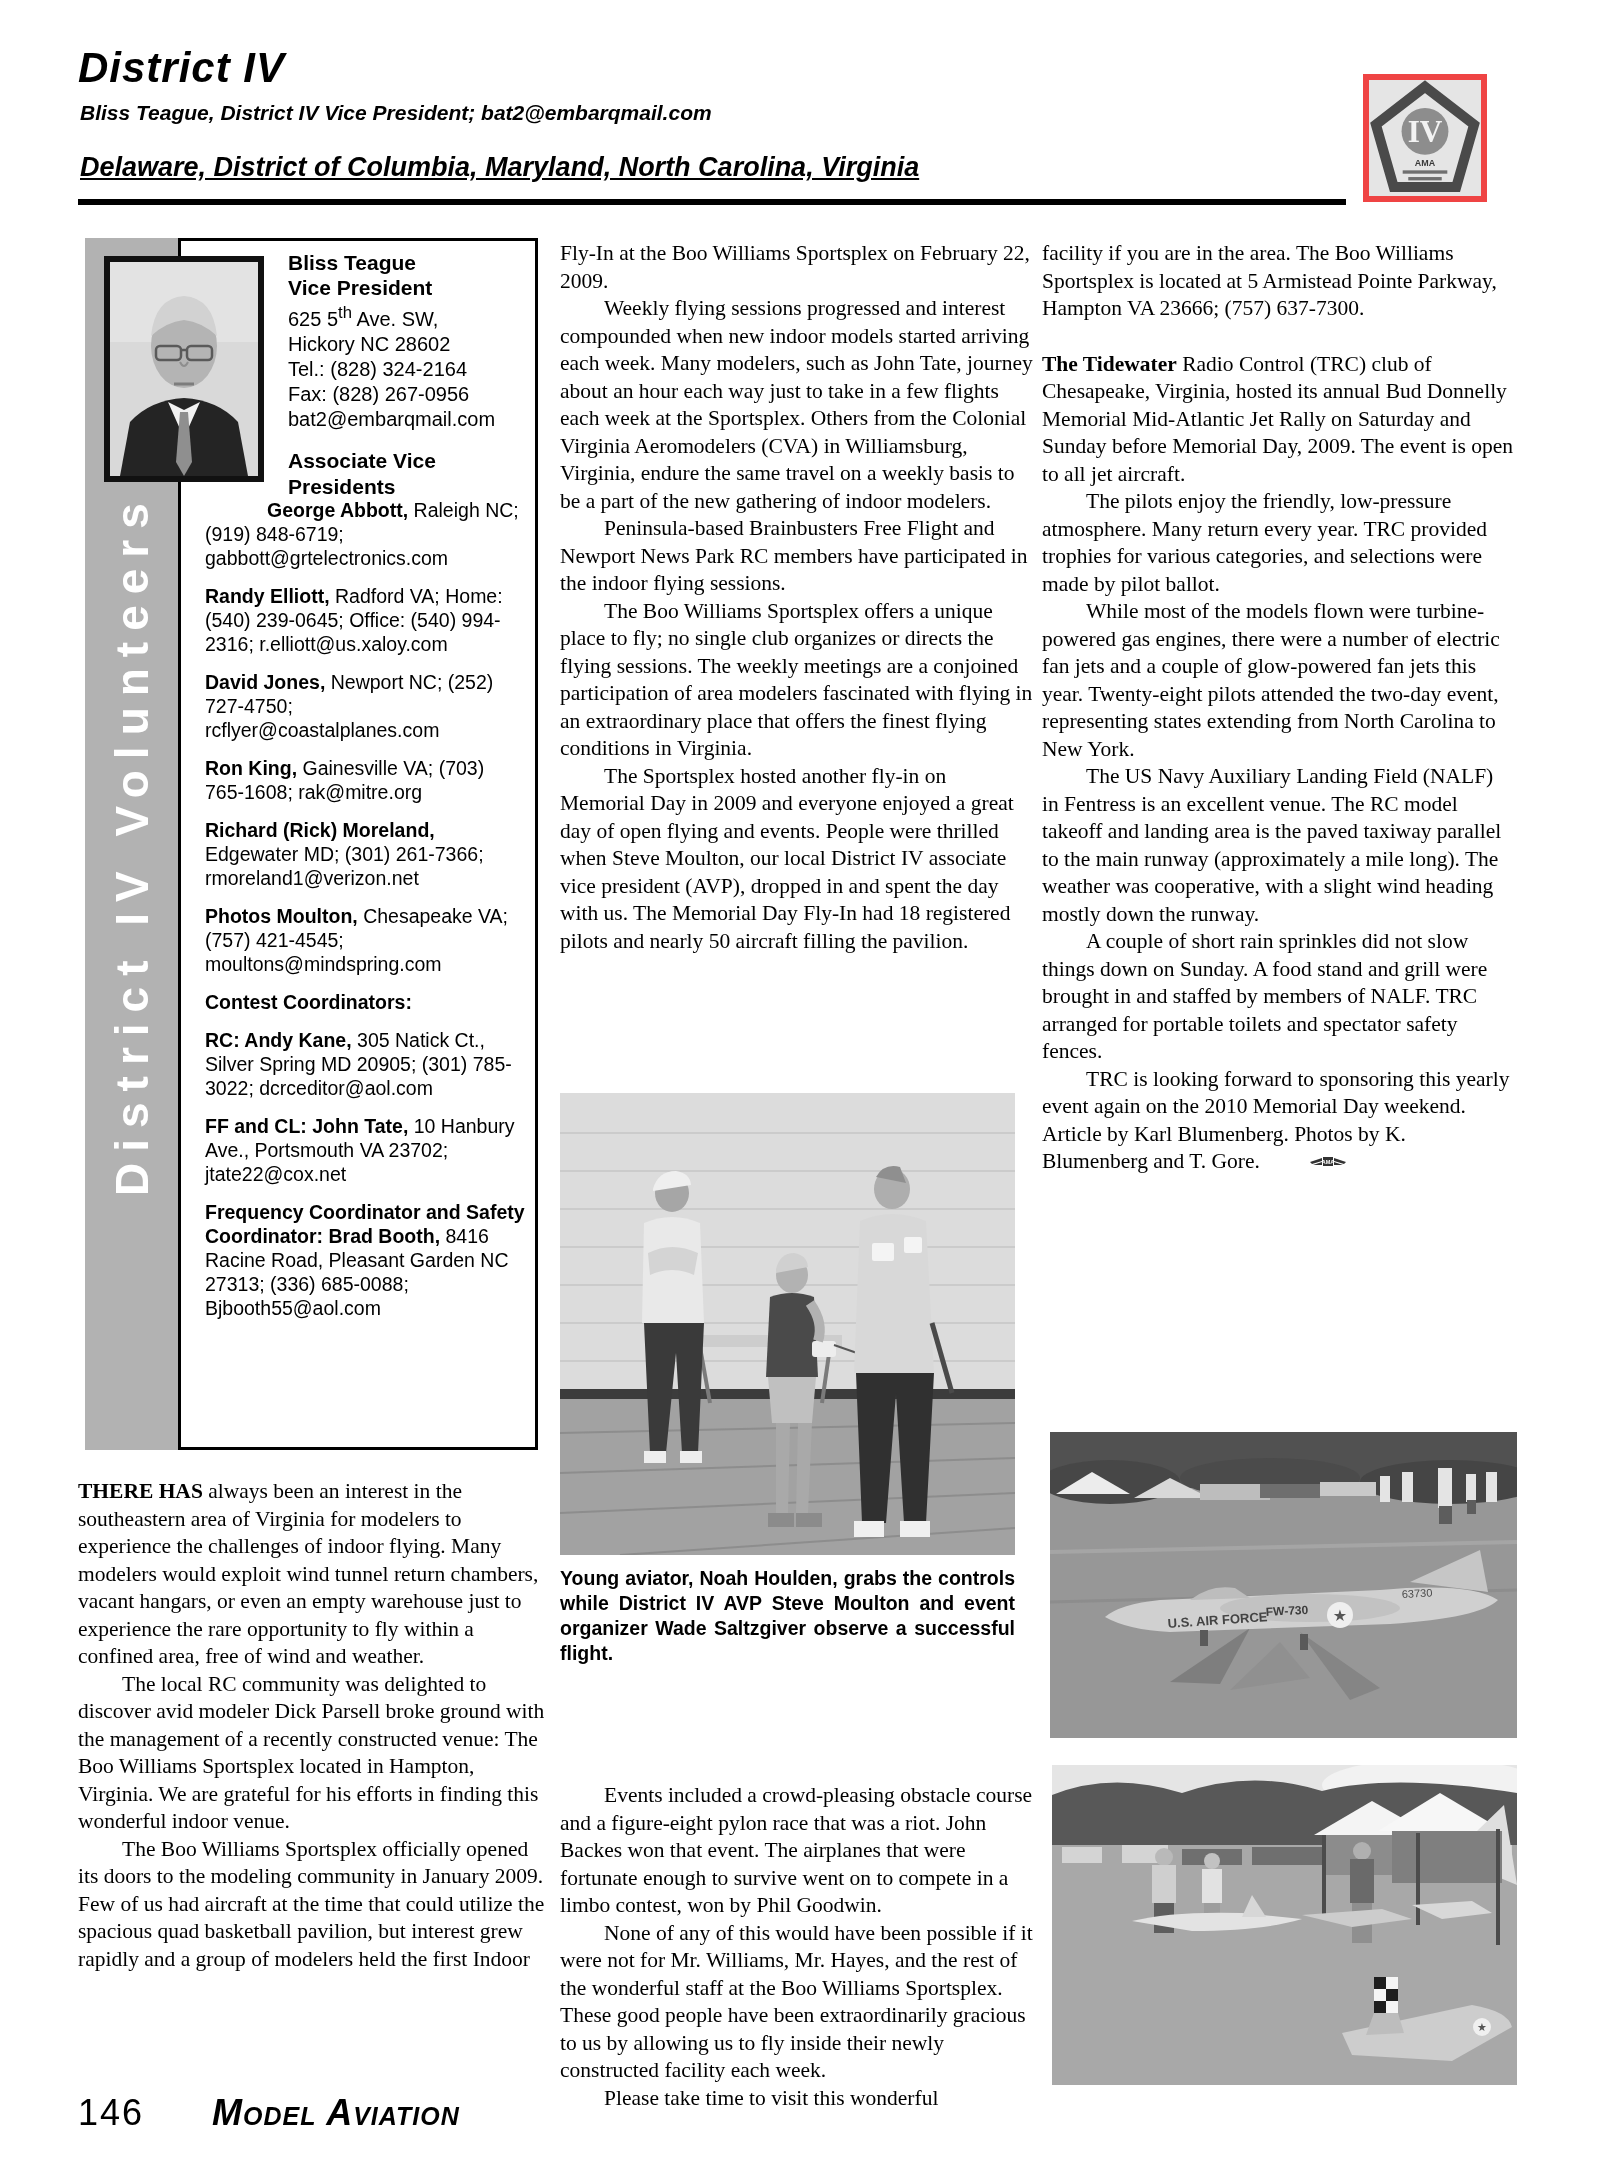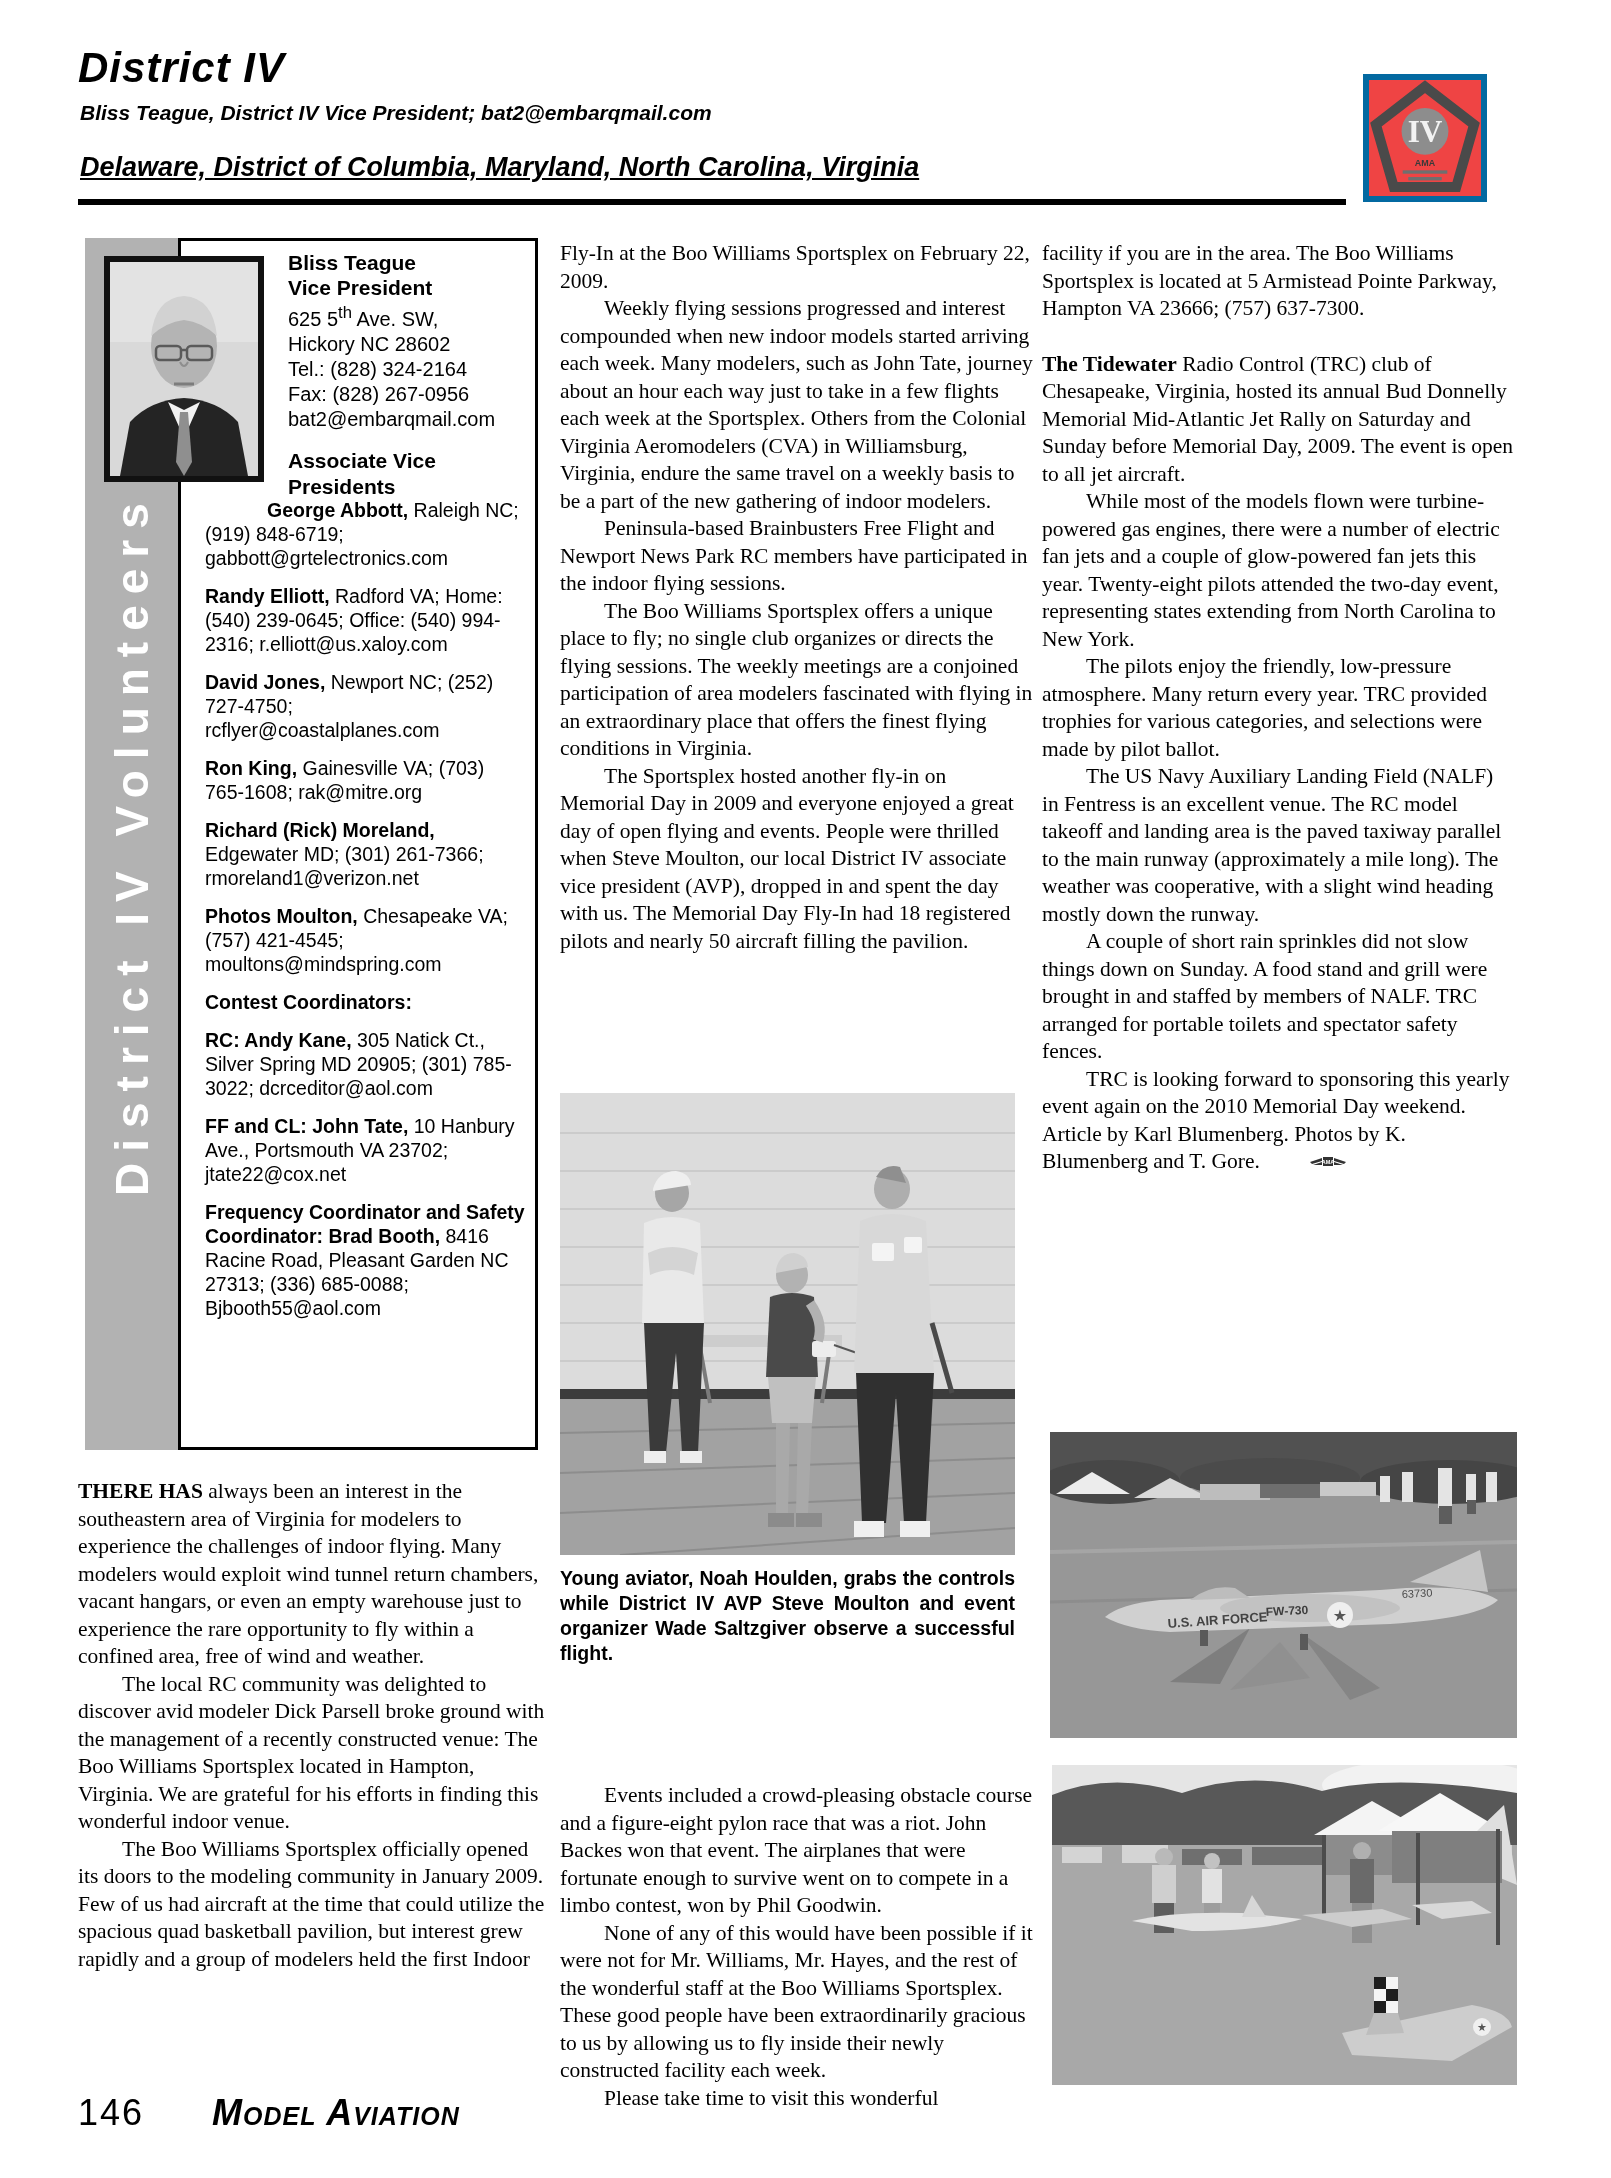--- a/index.html
+++ b/index.html
@@ -19,21 +19,21 @@
     left:80px; top:101px; font-family:"Liberation Sans", sans-serif;
     font-weight:bold; font-style:italic; font-size:21px;
   }
   .states-line {
     left:80px; top:152px; font-family:"Liberation Sans", sans-serif;
     font-weight:bold; font-style:italic; font-size:27px;text-decoration:underline;
   }
   .head-rule { left:78px; top:199px; width:1268px; height:6px; background:#000; }
   .logo-box {
     left:1363px; top:74px; width:112px; height:116px;
-    border:6px solid #0369a1; background:#ef4444;
+    border:6px solid #ef4444; background:#e5e5e5;
   }
 
   
   .side-bar { left:85px; top:238px; width:93px; height:1212px; background:#b2b2b2; }
   .side-label {
     position:absolute; left:0; top:0; width:100%; height:100%;
     display:flex; align-items:center; justify-content:center;
     writing-mode:vertical-rl; transform:rotate(180deg);
     color:#ffffff; font-family:"Liberation Sans", sans-serif;
     font-weight:bold; font-size:46px; letter-spacing:11px; white-space:nowrap;
@@ -233,22 +233,22 @@
 
 <div class="abs bodytext col2b">
   <p class="ind">Events included a crowd-pleasing obstacle course and a figure-eight pylon race that was a riot. John Backes won that event. The airplanes that were fortunate enough to survive went on to compete in a limbo contest, won by Phil Goodwin.</p>
   <p class="ind">None of any of this would have been possible if it were not for Mr. Williams, Mr. Hayes, and the rest of the wonderful staff at the Boo Williams Sportsplex. These good people have been extraordinarily gracious to us by allowing us to fly inside their newly constructed facility each week.</p>
   <p class="ind">Please take time to visit this wonderful</p>
 </div>
 
 <div class="abs bodytext col3t">
   <p>facility if you are in the area. The Boo Williams Sportsplex is located at 5 Armistead Pointe Parkway, Hampton VA 23666; (757) 637-7300.</p>
   <p class="gap-top"><b>The Tidewater</b><span> Radio Control (TRC) club of Chesapeake, Virginia, hosted its annual Bud Donnelly Memorial Mid-Atlantic Jet Rally on Saturday and Sunday before Memorial Day, 2009. The event is open to all jet aircraft.</span></p>
+  <p class="ind">The pilots enjoy the friendly, low-pressure atmosphere. Many return every year. TRC provided trophies for various categories, and selections were made by pilot ballot.</p>
   <p class="ind">While most of the models flown were turbine-powered gas engines, there were a number of electric fan jets and a couple of glow-powered fan jets this year. Twenty-eight pilots attended the two-day event, representing states extending from North Carolina to New York.</p>
-  <p class="ind">The pilots enjoy the friendly, low-pressure atmosphere. Many return every year. TRC provided trophies for various categories, and selections were made by pilot ballot.</p>
   <p class="ind">The US Navy Auxiliary Landing Field (NALF) in Fentress is an excellent venue. The RC model takeoff and landing area is the paved taxiway parallel to the main runway (approximately a mile long). The weather was cooperative, with a slight wind heading mostly down the runway.</p>
   <p class="ind">A couple of short rain sprinkles did not slow things down on Sunday. A food stand and grill were brought in and staffed by members of NALF. TRC arranged for portable toilets and spectator safety fences.</p>
   <p class="ind"><span>TRC is looking forward to sponsoring this yearly event again on the 2010 Memorial Day weekend. Article by Karl Blumenberg. Photos by K. Blumenberg and T. Gore.</span><span class="ama-tail"><svg width="40" height="17" viewBox="0 0 40 17">
           <path d="M2,9 L14,5 L14,8 L4,11 Z M5,12 L14,9 L14,12 Z" fill="#333"></path>
           <path d="M38,9 L26,5 L26,8 L36,11 Z M35,12 L26,9 L26,12 Z" fill="#333"></path>
           <rect x="15" y="4" width="10" height="9" fill="#333"></rect>
           <text x="20" y="11" text-anchor="middle" font-family="Liberation Sans, sans-serif" font-size="5.5" font-weight="bold" fill="#fff">AMA</text>
         </svg></span></p>
 </div>
 

